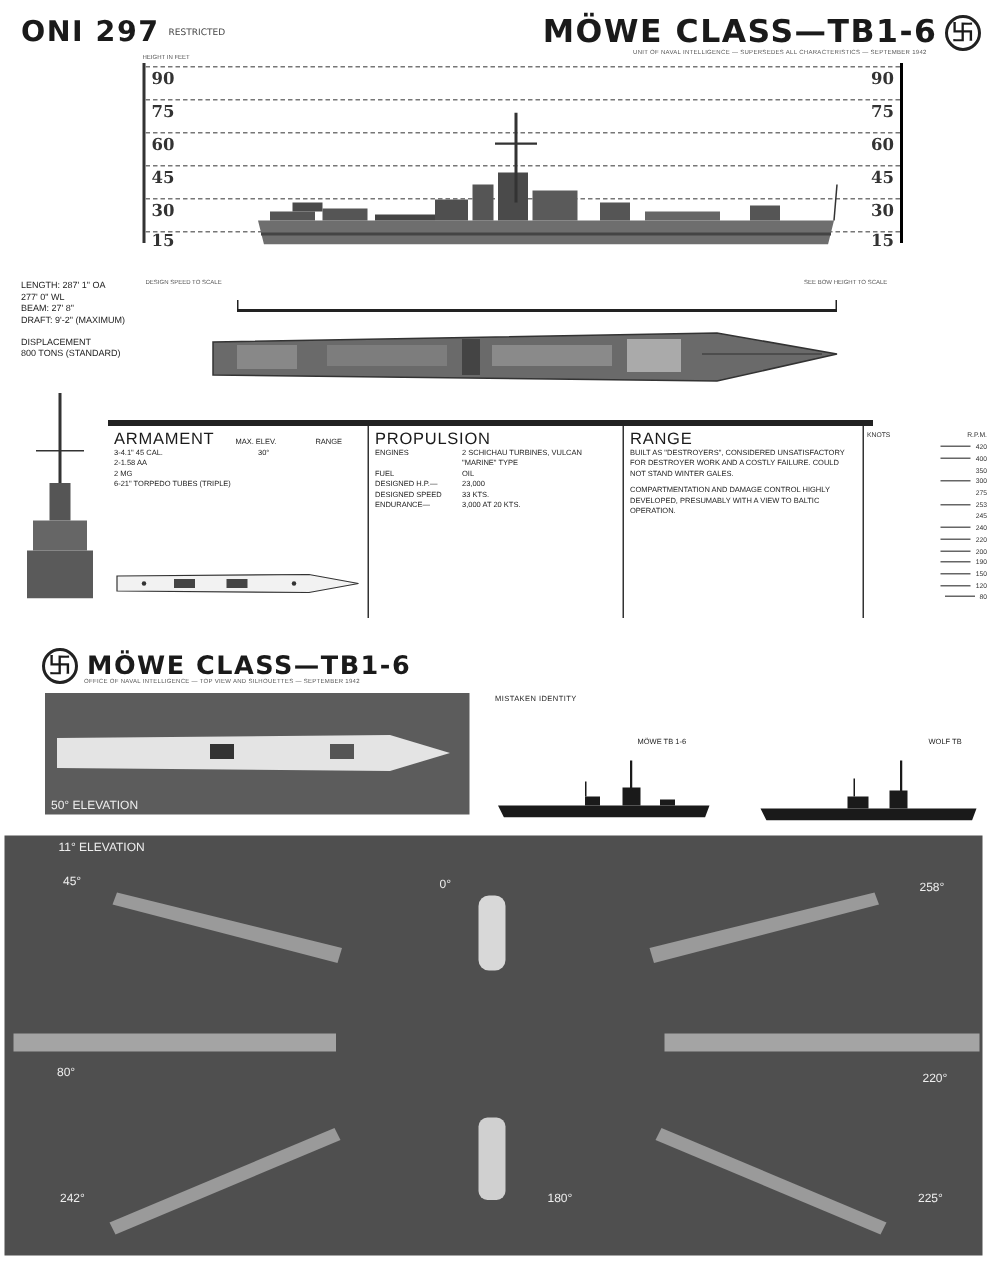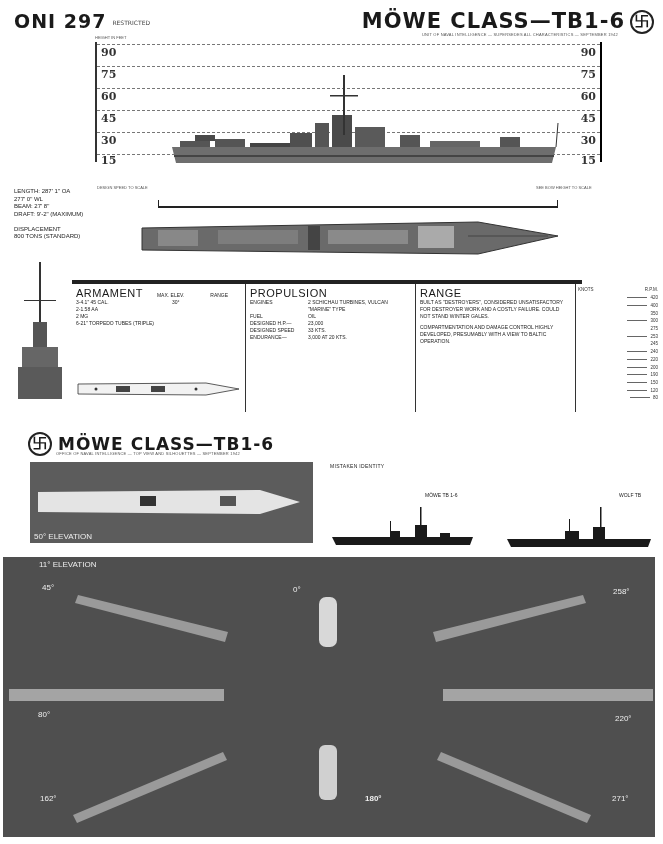--- a/index.html
+++ b/index.html
@@ -266,23 +266,23 @@
     <rect x="64" y="14" width="1" height="12" fill="#1a1a1a"></rect>
 </svg>
 
 <div class="abs big-photo">
   <span class="lbl" style="left:36px;top:3px;">11° ELEVATION</span>
   <span class="lbl" style="left:39px;top:26px;">45°</span>
   <span class="lbl" style="left:290px;top:28px;">0°</span>
   <span class="lbl" style="left:610px;top:30px;">258°</span>
   <span class="lbl" style="left:35px;top:153px;">80°</span>
   <span class="lbl" style="left:612px;top:157px;">220°</span>
-  <span class="lbl" style="left:37px;top:237px;">162°</span>
-  <span class="lbl" style="left:362px;top:237px;font-weight:bold;">180°</span>
-  <span class="lbl" style="left:609px;top:237px;">271°</span>
+  <span class="lbl" style="left:37px;top:237px;">242°</span>
+  <span class="lbl" style="left:362px;top:237px;">180°</span>
+  <span class="lbl" style="left:609px;top:237px;">225°</span>
   <svg width="652" height="280" viewBox="0 0 652 280" style="position:absolute;left:0;top:0;">
     <polygon points="75,38 225,75 222,85 72,46" fill="#9a9a9a"></polygon>
     <polygon points="430,75 580,38 583,46 433,85" fill="#9a9a9a"></polygon>
     <rect x="316" y="40" width="18" height="50" rx="7" fill="#d8d8d8"></rect>
     <rect x="6" y="132" width="215" height="12" fill="#a4a4a4"></rect>
     <rect x="440" y="132" width="210" height="12" fill="#a4a4a4"></rect>
     <polygon points="220,195 70,258 74,266 224,203" fill="#9a9a9a"></polygon>
     <polygon points="438,195 588,258 584,266 434,203" fill="#9a9a9a"></polygon>
     <rect x="316" y="188" width="18" height="55" rx="6" fill="#d0d0d0"></rect>
   </svg>

